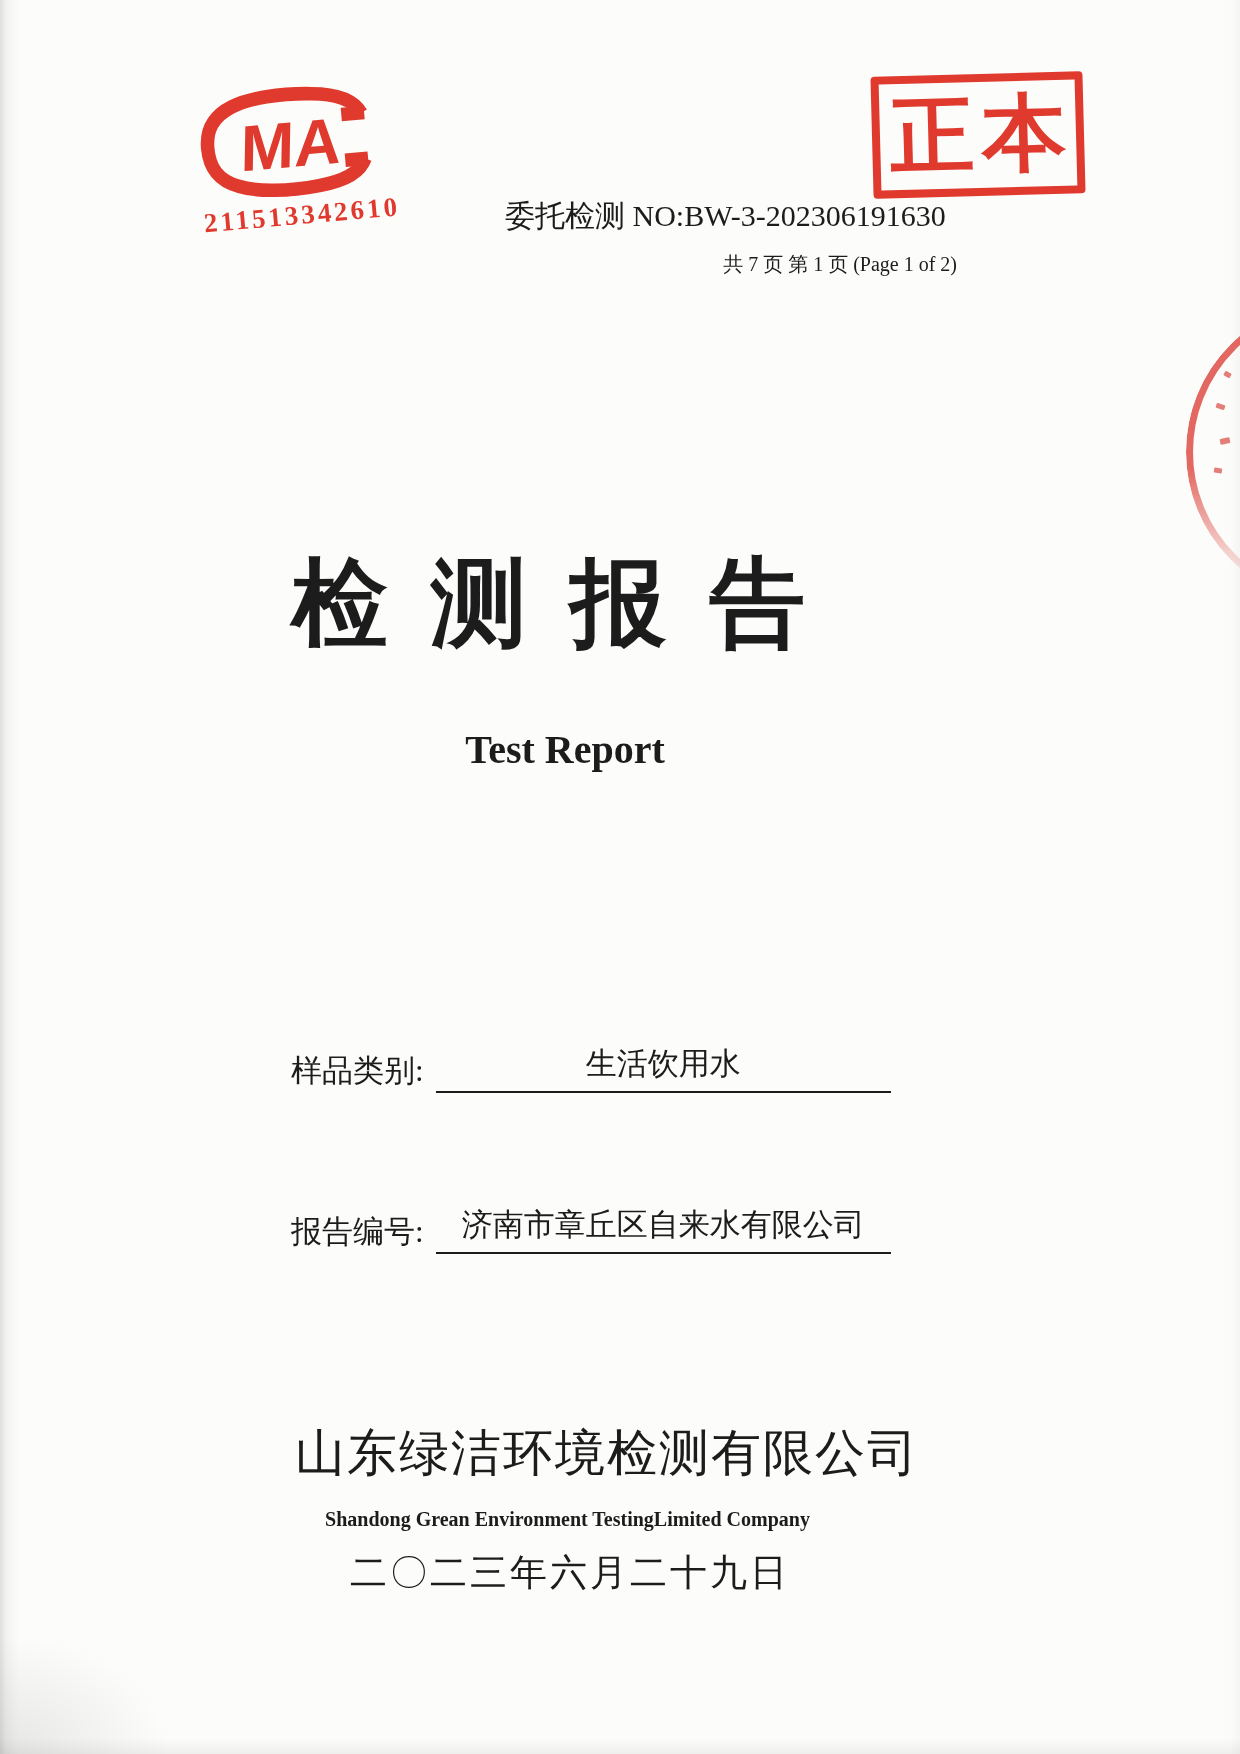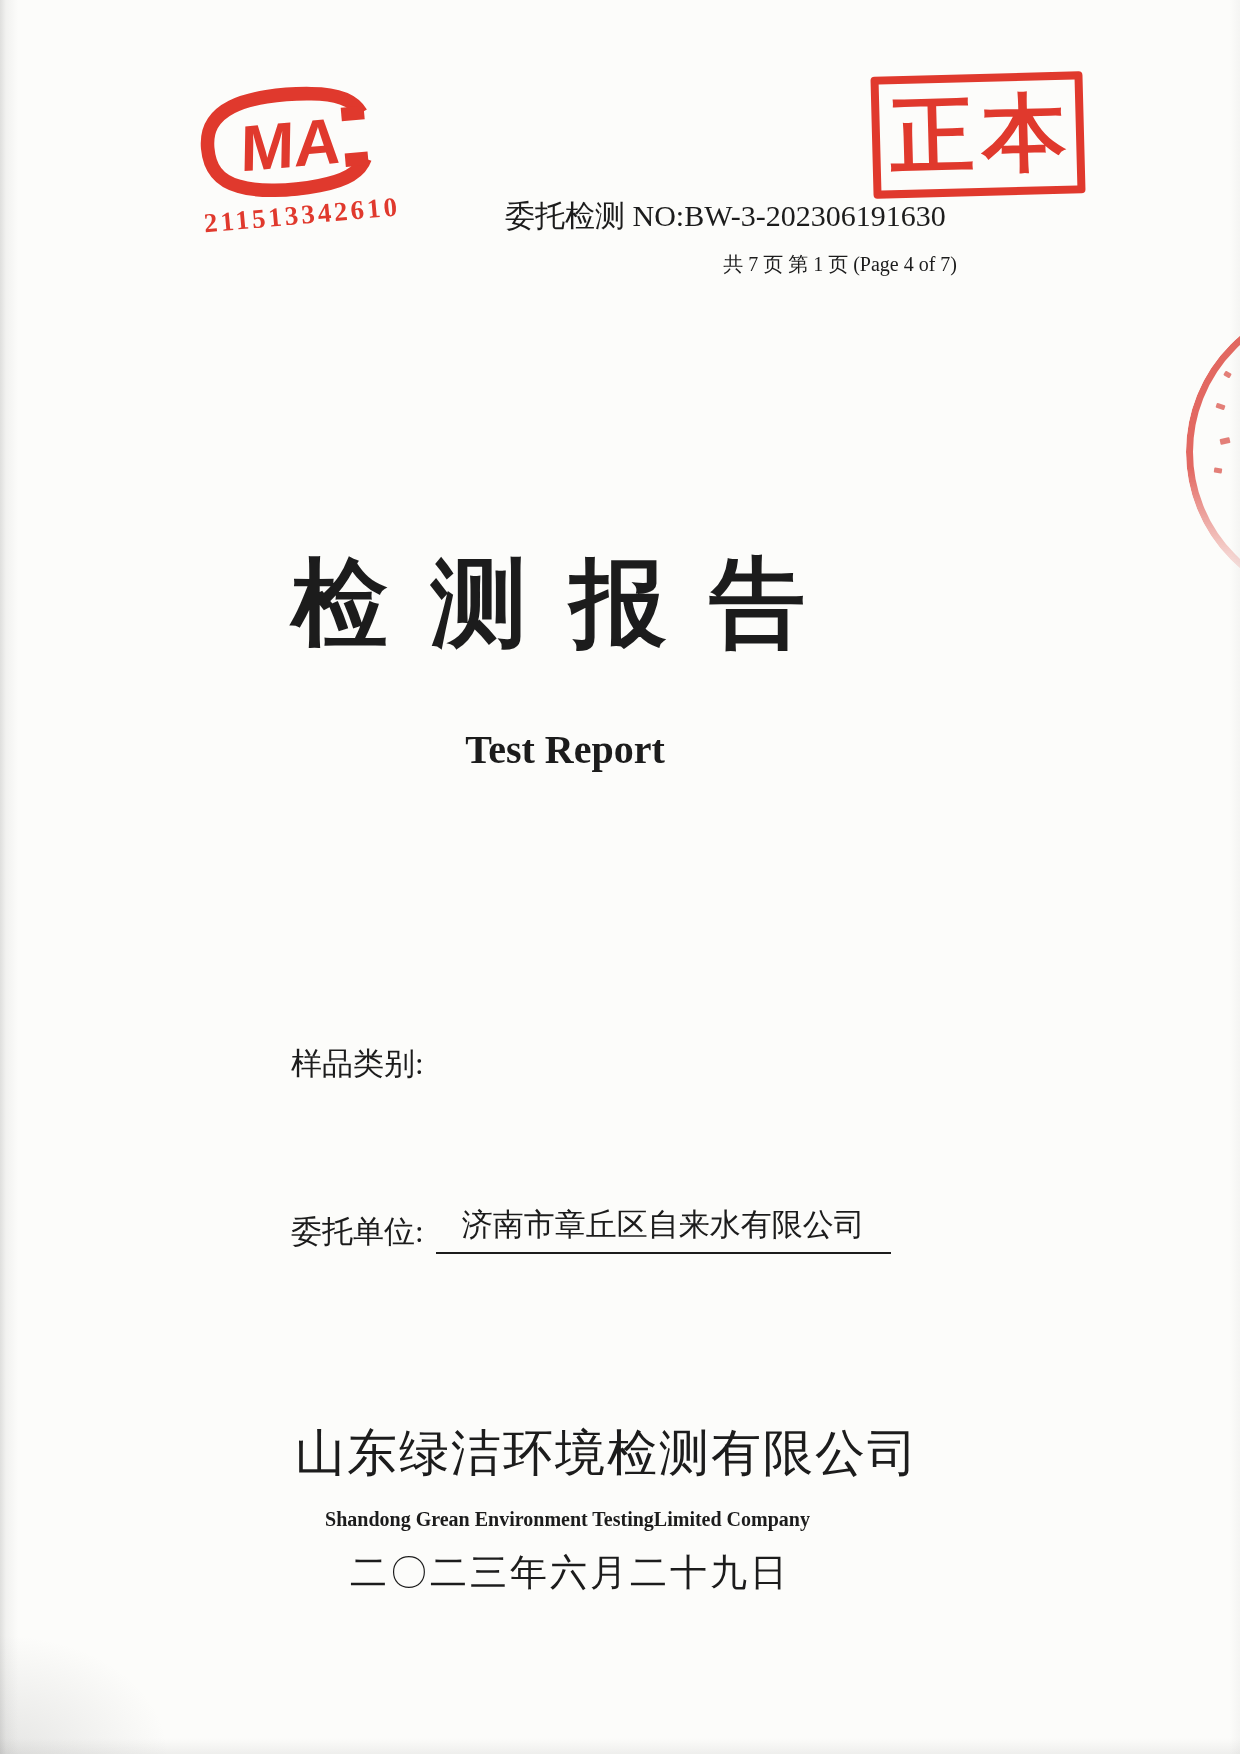--- a/index.html
+++ b/index.html
@@ -124,36 +124,37 @@
   </div>
 
   <div class="zhengben-stamp red">
     <span>正本</span>
   </div>
 
   <div class="report-no">
     <span>委托检测 NO:</span><span>BW-3-202306191630</span>
   </div>
 
-  <div class="page-info">共 7 页  第 1 页 (Page 4 of 7)</div>
+  <div class="page-info">共 7 页  第 1 页 (Page 1 of 2)</div>
 
   <div class="partial-seal"></div>
   <div class="seal-mark m1"></div>
   <div class="seal-mark m2"></div>
   <div class="seal-mark m3"></div>
   <div class="seal-mark m4"></div>
 
   <div class="title-zh">检测报告</div>
   <div class="title-en">Test Report</div>
 
   <div class="field-row r1">
     <span class="field-label">样品类别:</span>
+    <span class="field-line">生活饮用水</span>
   </div>
   <div class="field-row r3">
-    <span class="field-label">委托单位:</span>
+    <span class="field-label">报告编号:</span>
     <span class="field-line">济南市章丘区自来水有限公司</span>
   </div>
 
   <div class="company-zh">山东绿洁环境检测有限公司</div>
   <div class="company-en">Shandong Grean Environment TestingLimited Company</div>
   <div class="report-date">二〇二三年六月二十九日</div>
 
 </div>
 
 </body></html>

